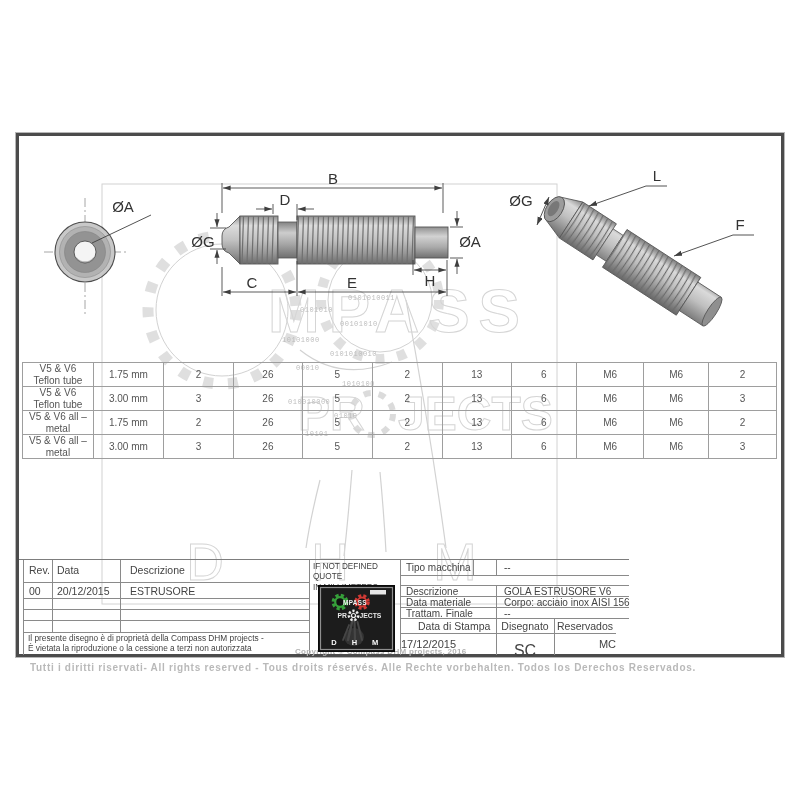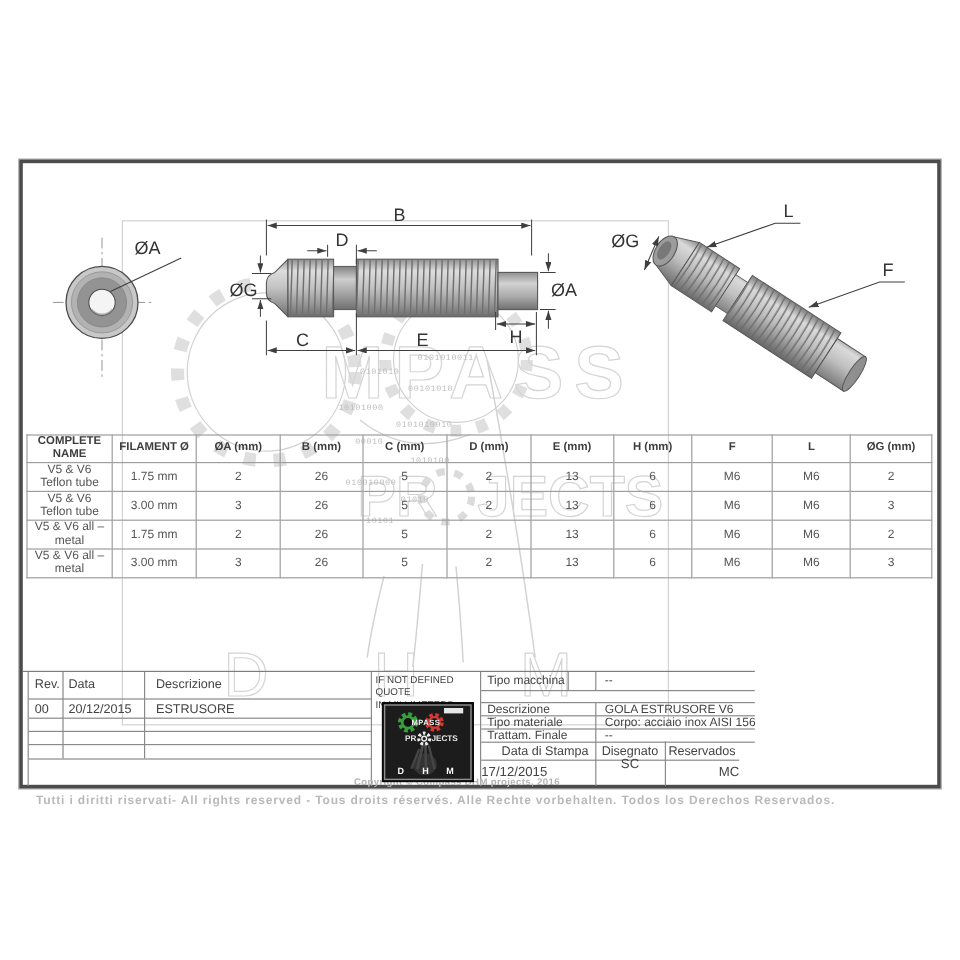--- a/index.html
+++ b/index.html
@@ -191,33 +191,20 @@
         <col style="width:9.1%">
       <col style="width:9.3%">
         <col style="width:9.3%">
         <col style="width:9.1%">
         <col style="width:8.7%">
       <col style="width:8.9%">
         <col style="width:8.6%">
         <col style="width:9%">
     </colgroup>
     <tbody>
-        <tr>
-      <th>COMPLETE NAME</th>
-      <th>FILAMENT Ø</th>
-      <th>ØA (mm)</th>
-      <th>B (mm)</th>
-      <th>C (mm)</th>
-      <th>D (mm)</th>
-      <th>E (mm)</th>
-      <th>H (mm)</th>
-      <th>F</th>
-      <th>L</th>
-      <th>ØG (mm)</th>
-    </tr>
     <tr>
       <td class="name">V5 &amp; V6 Teflon tube</td>
       <td>1.75 mm</td>
       <td>2</td>
       <td>26</td>
       <td>5</td>
       <td>2</td>
       <td>13</td>
       <td>6</td>
       <td>M6</td>
@@ -275,20 +262,24 @@
       <div class="hl" style="top:60px;width:100%"></div>
       <div class="hl" style="top:72px;width:100%"></div>
       <div class="vl" style="left:28px;height:72px"></div>
       <div class="vl" style="left:96px;height:72px"></div>
       <div class="cellTxt" style="left:5px;top:4px;font-size:10.5px">Rev.</div>
       <div class="cellTxt" style="left:33px;top:4px;font-size:10.5px">Data</div>
       <div class="cellTxt" style="left:106px;top:4px;font-size:10.5px">Descrizione</div>
       <div class="cellTxt" style="left:5px;top:25px;font-size:10.5px">00</div>
       <div class="cellTxt" style="left:33px;top:25px;font-size:10.5px">20/12/2015</div>
       <div class="cellTxt" style="left:106px;top:25px;font-size:10.5px">ESTRUSORE</div>
+      <div class="disclaimer">
+        <div>Il presente disegno è di proprietà della Compass DHM projects -</div>
+        <div>È vietata la riproduzione o la cessione a terzi non autorizzata</div>
+      </div>
     </div>
 
     <div class="notebox">
       <div class="note">
         <div>IF NOT DEFINED QUOTE</div>
         <div>IN MILLIMETERS</div>
       </div>
       <svg class="logo" viewBox="0 0 77 67">
         <rect x="0" y="0" width="77" height="67" fill="#0a0a0a"></rect>
         <rect x="2.5" y="2.5" width="72" height="62" fill="#1c1c1c" stroke="#8f8f8f" stroke-width="1.2"></rect>
@@ -325,27 +316,27 @@
       <div class="hl" style="top:58px;width:100%"></div>
       <div class="hl" style="top:73px;width:215px"></div>
       <div class="vl" style="left:72px;height:15px"></div>
       <div class="vl" style="left:95px;top:0;height:15px"></div>
       <div class="vl" style="left:95px;top:25px;height:70px"></div>
       <div class="vl" style="left:153px;top:58px;height:37px"></div>
       <div class="cellTxt" style="left:5px;top:2px">Tipo macchina</div>
       <div class="cellTxt" style="left:103px;top:2px">--</div>
       <div class="cellTxt" style="left:5px;top:26px">Descrizione</div>
       <div class="cellTxt" style="left:103px;top:26px">GOLA ESTRUSORE V6</div>
-      <div class="cellTxt" style="left:5px;top:37px">Tipo materiale</div>
+      <div class="cellTxt" style="left:5px;top:37px">Data materiale</div>
       <div class="cellTxt" style="left:103px;top:37px">Corpo: acciaio inox AISI 156</div>
       <div class="cellTxt" style="left:5px;top:48px">Trattam. Finale</div>
       <div class="cellTxt" style="left:103px;top:48px">--</div>
       <div class="cellTxt" style="left:17px;top:60px;font-size:10.5px">Data di Stampa</div>
       <div class="cellTxt" style="left:95px;top:60px;width:58px;text-align:center;font-size:10.5px">Disegnato</div>
       <div class="cellTxt" style="left:153px;top:60px;width:62px;text-align:center;font-size:10.5px">Reservados</div>
       <div class="cellTxt" style="left:0;top:78px;width:95px;font-size:11px">17/12/2015</div>
-      <div class="cellTxt" style="left:95px;top:71px;width:58px;text-align:center;font-size:11px">SC</div>
+      <div class="cellTxt" style="left:95px;top:82px;width:58px;text-align:center;font-size:16px">SC</div>
       <div class="cellTxt" style="left:153px;top:78px;width:62px;text-align:right;font-size:11px">MC</div>
     </div>
   </div>
 </div>
 
 <div class="footer">Tutti i diritti riservati- All rights reserved - Tous droits réservés. Alle Rechte vorbehalten. Todos los Derechos Reservados.</div>
 
 </body></html>

